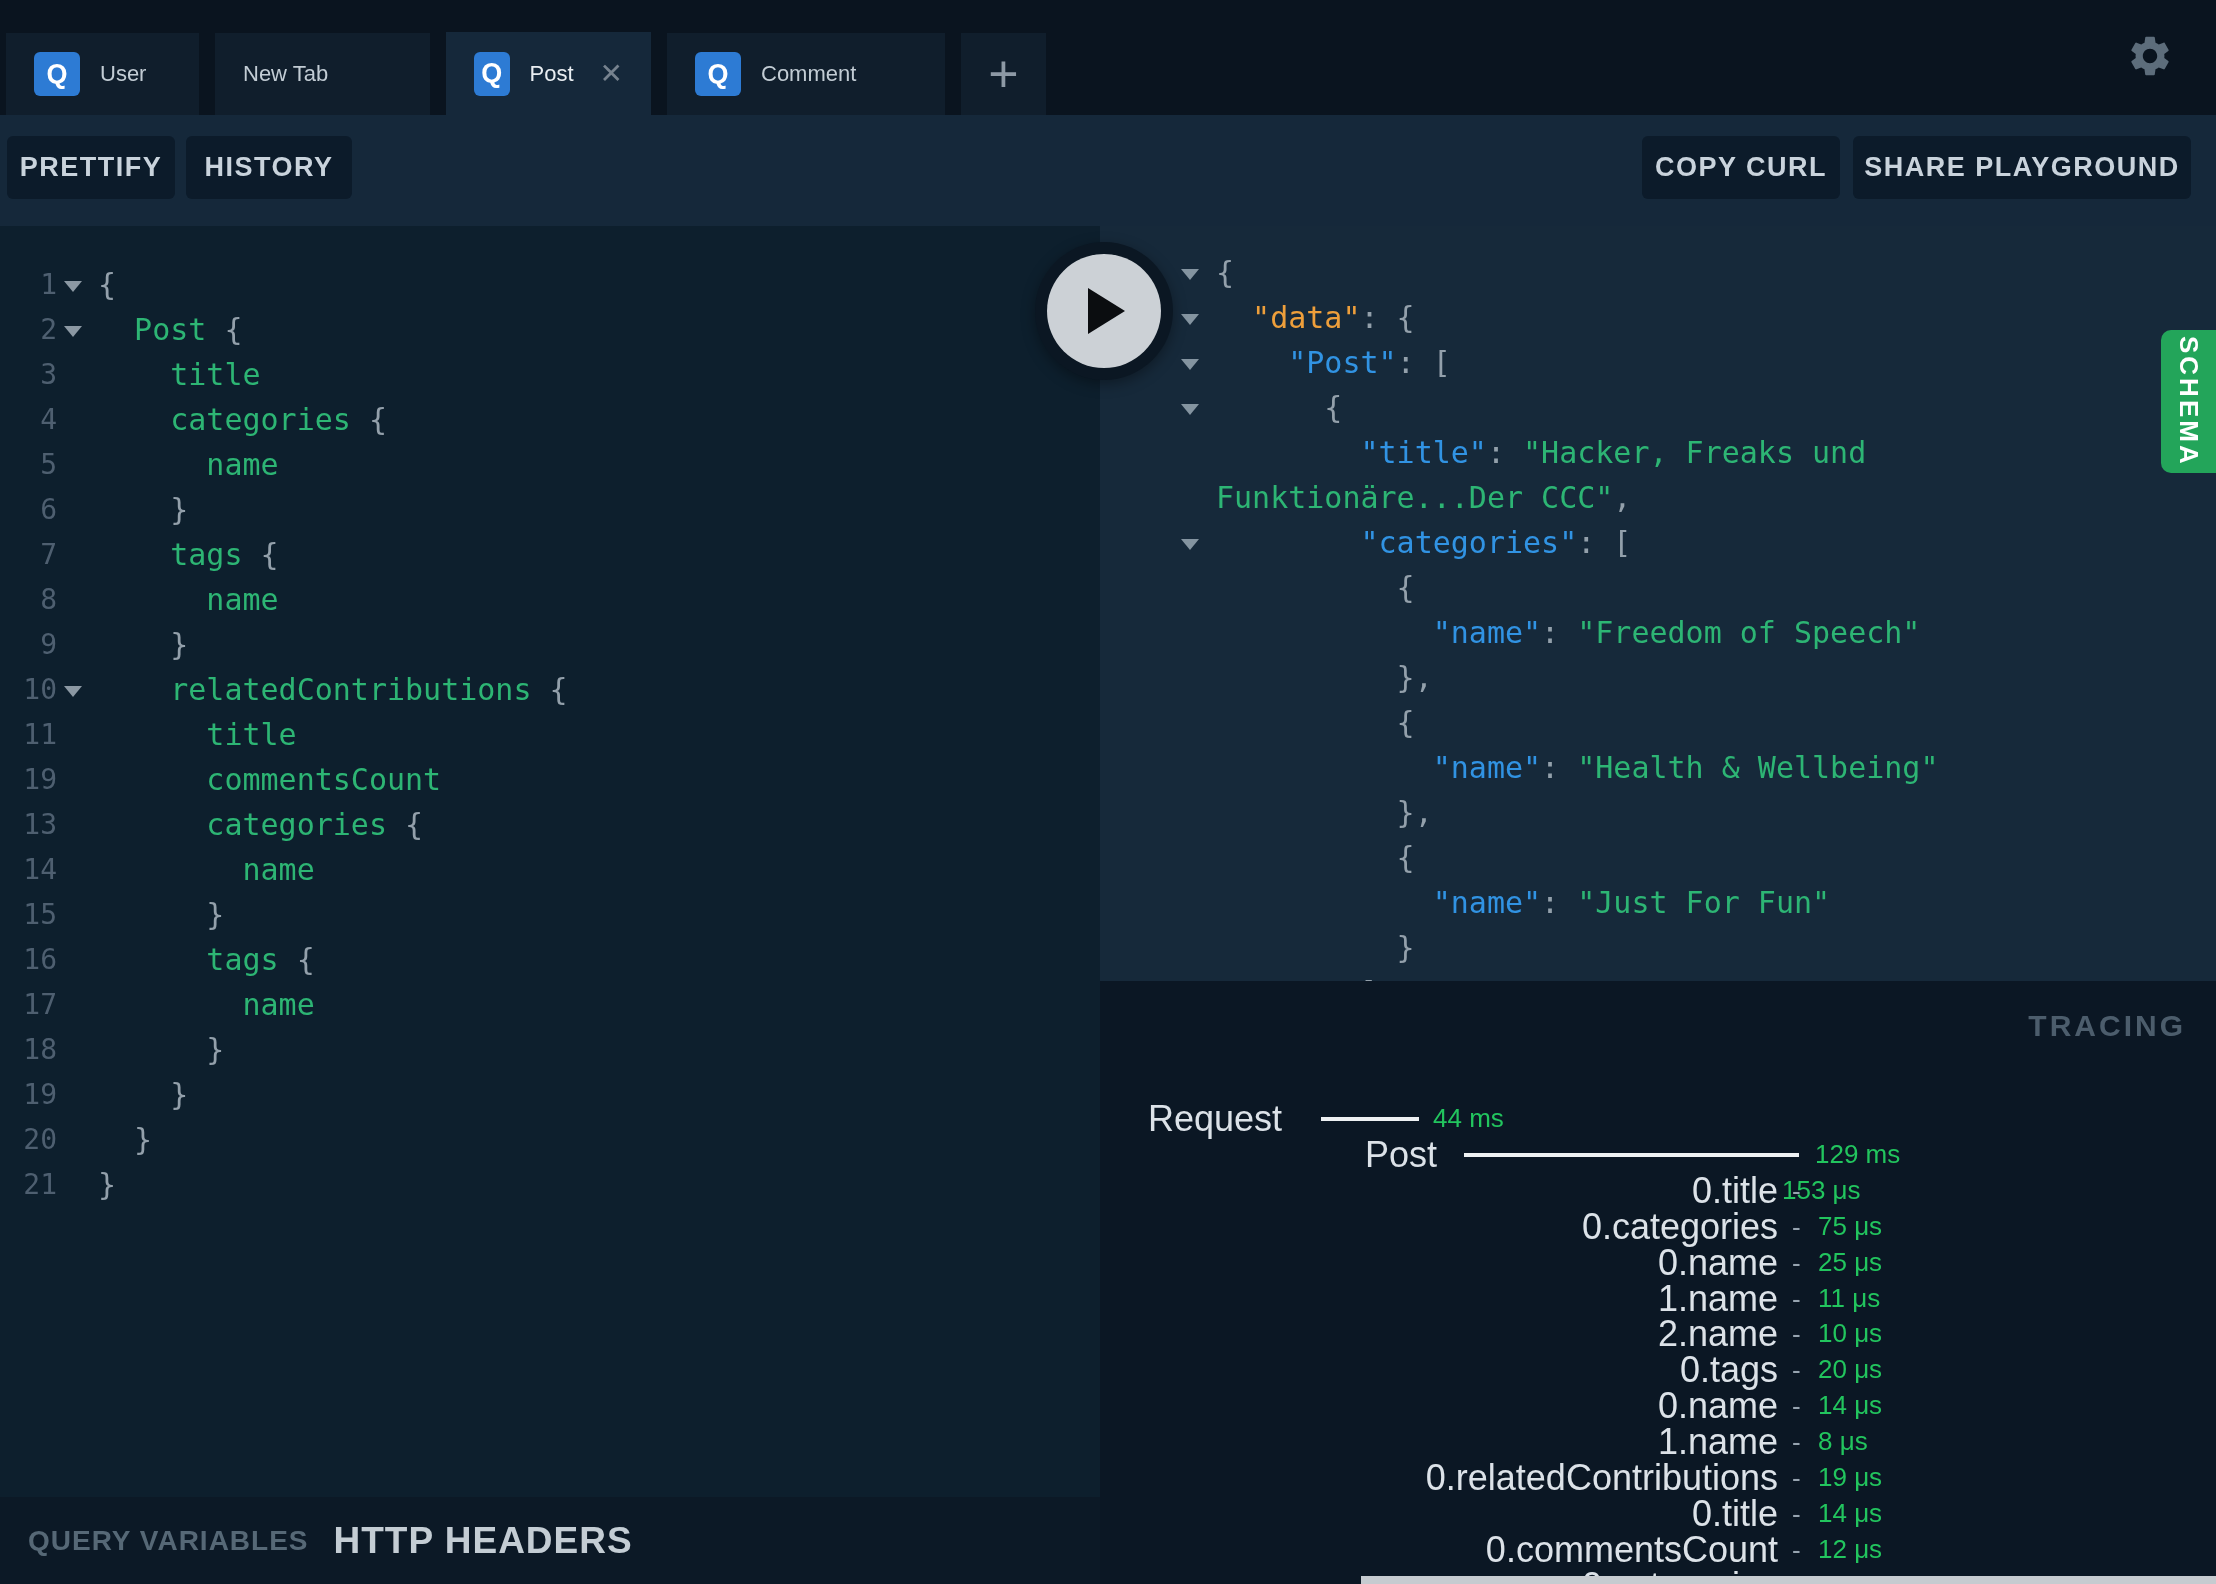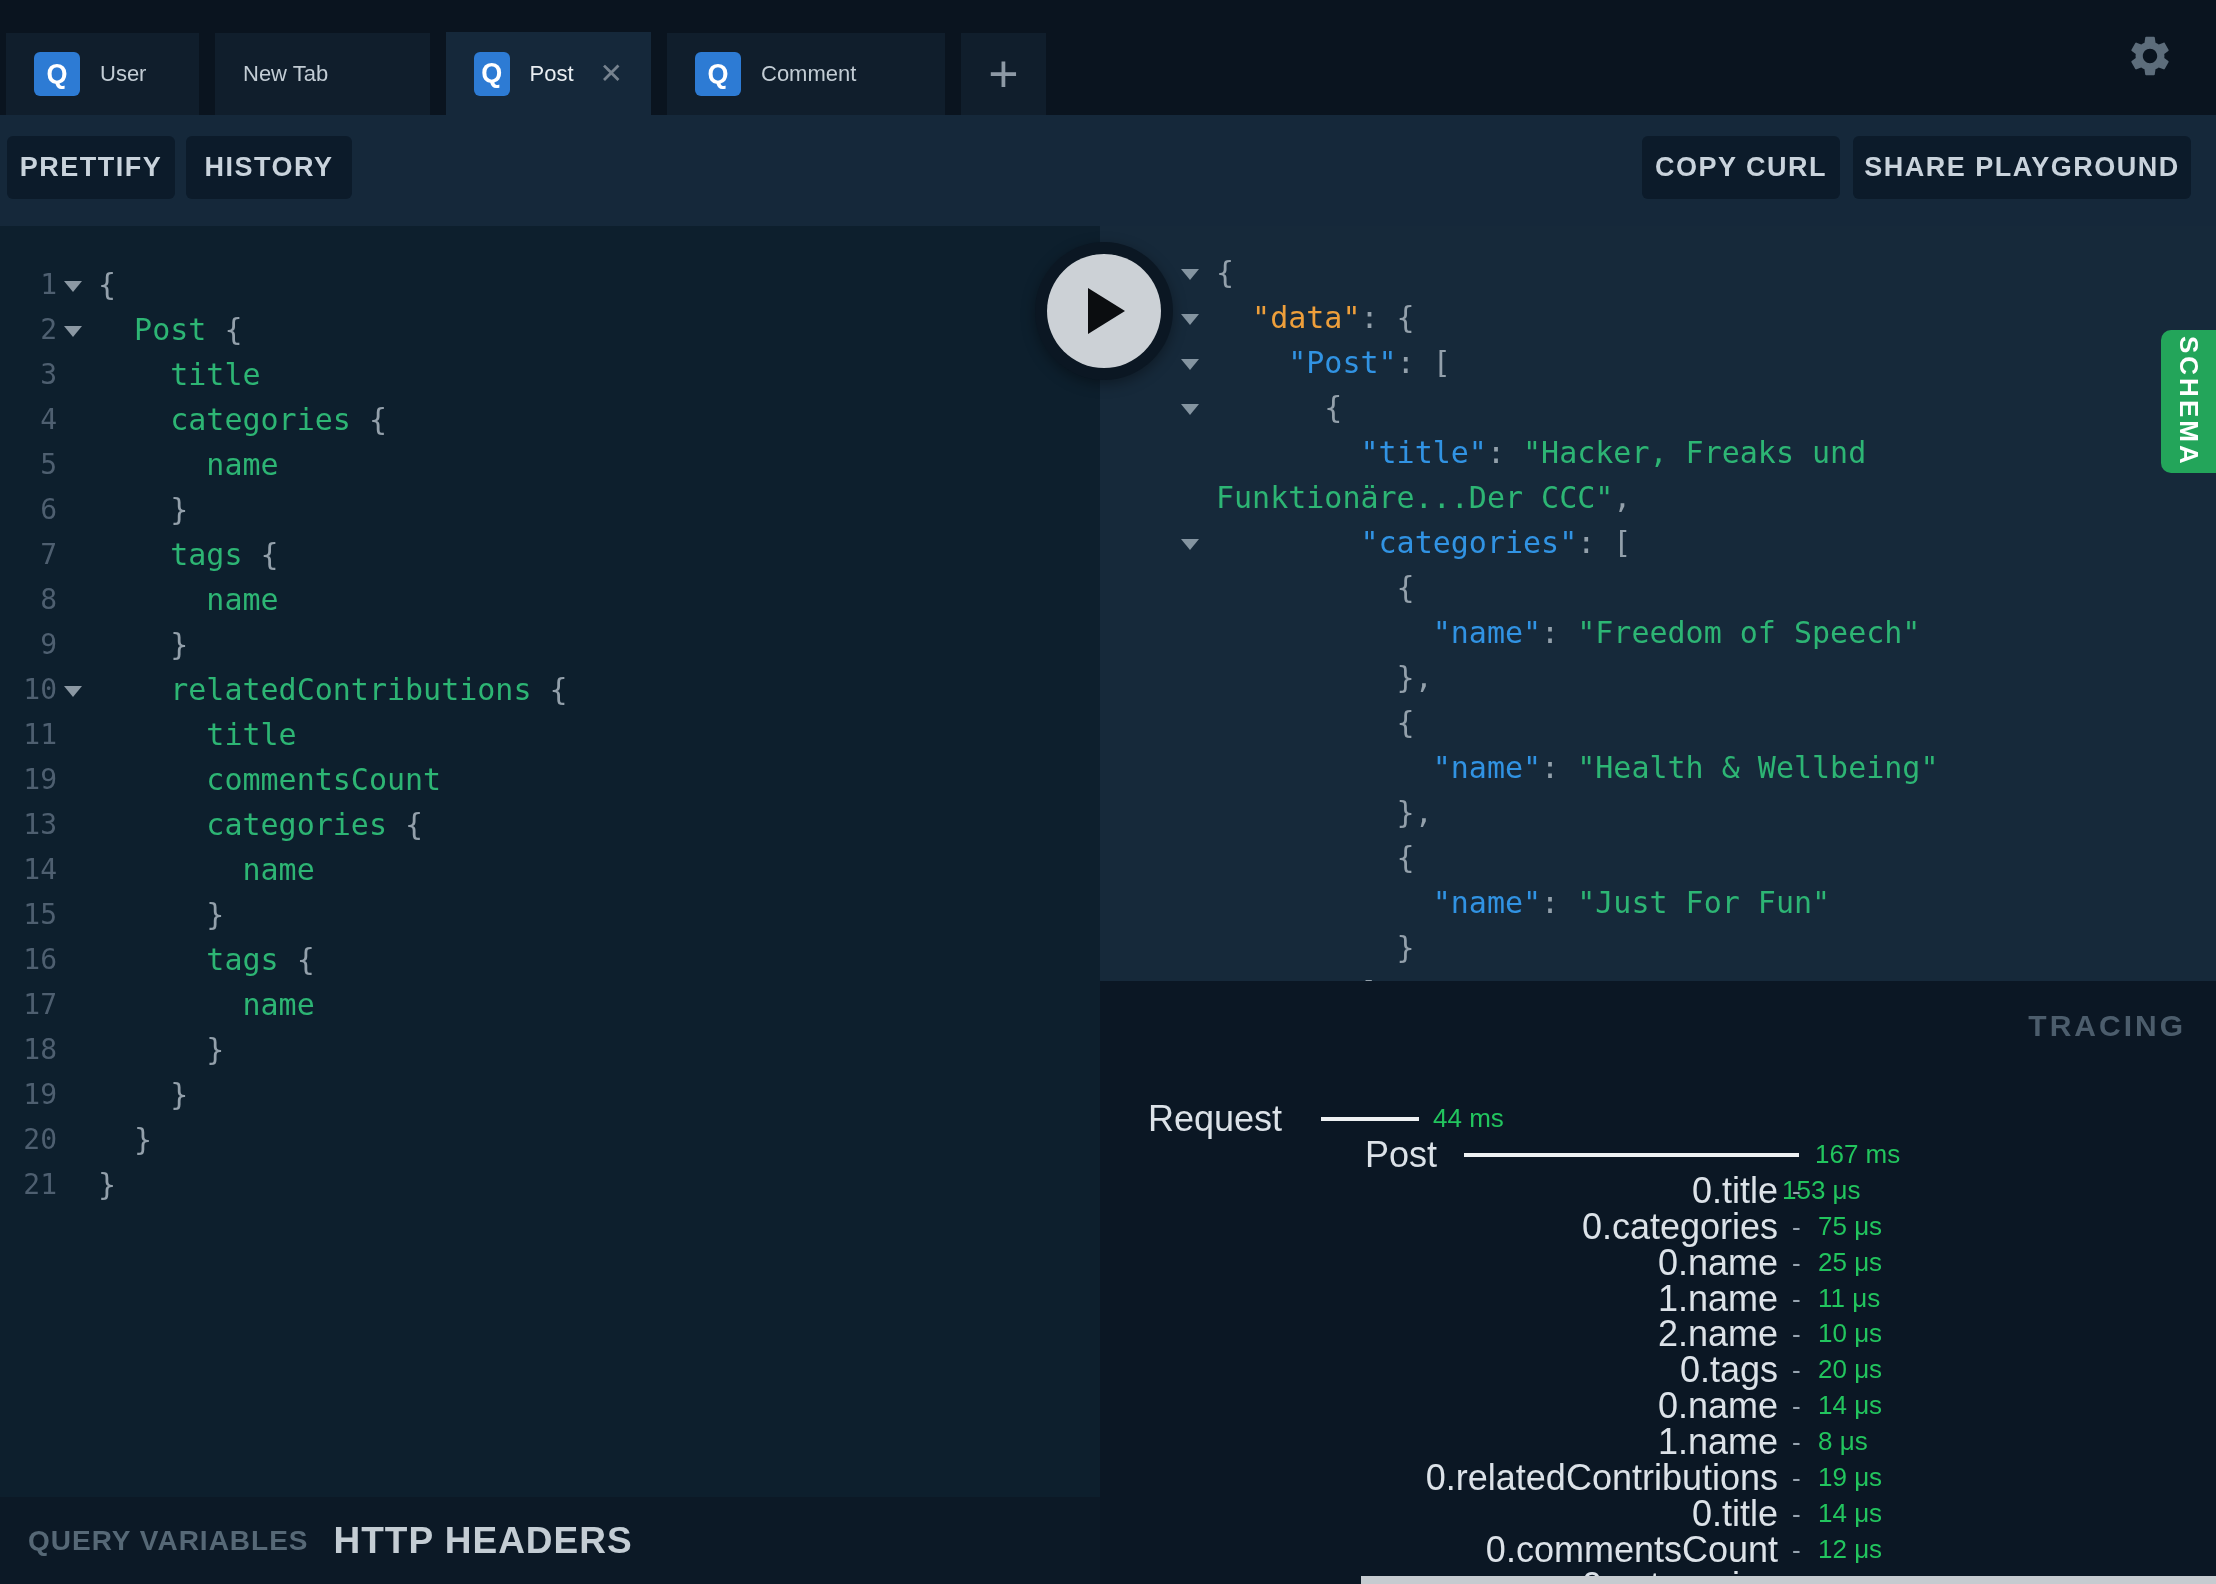--- a/index.html
+++ b/index.html
@@ -150,21 +150,21 @@
   <div class="ttitle">TRACING</div>
   <div id="trows">
       <div class="trow" style="top: 120px;">
         <span class="tlabel" style="width: 182px;">Request</span>
         <span class="tbar" style="left: 221px; width: 98px;"></span>
         <span class="tdur" style="left: 333px;">44 ms</span>
       </div>
       <div class="trow" style="top: 155.9px;">
         <span class="tlabel" style="width: 337px;">Post</span>
         <span class="tbar" style="left: 364px; width: 335px;"></span>
-        <span class="tdur" style="left: 715px;">167 ms</span>
+        <span class="tdur" style="left: 715px;">129 ms</span>
       </div>
       <div class="trow" style="top: 191.8px;">
         <span class="tlabel" style="width: 678px;">0.title</span>
         <span class="tdash" style="left: 692px;">-</span>
         <span class="tdur" style="left: 682px;">153 μs</span>
       </div>
       <div class="trow" style="top: 227.7px;">
         <span class="tlabel" style="width: 678px;">0.categories</span>
         <span class="tdash" style="left: 692px;">-</span>
         <span class="tdur" style="left: 718px;">75 μs</span>

